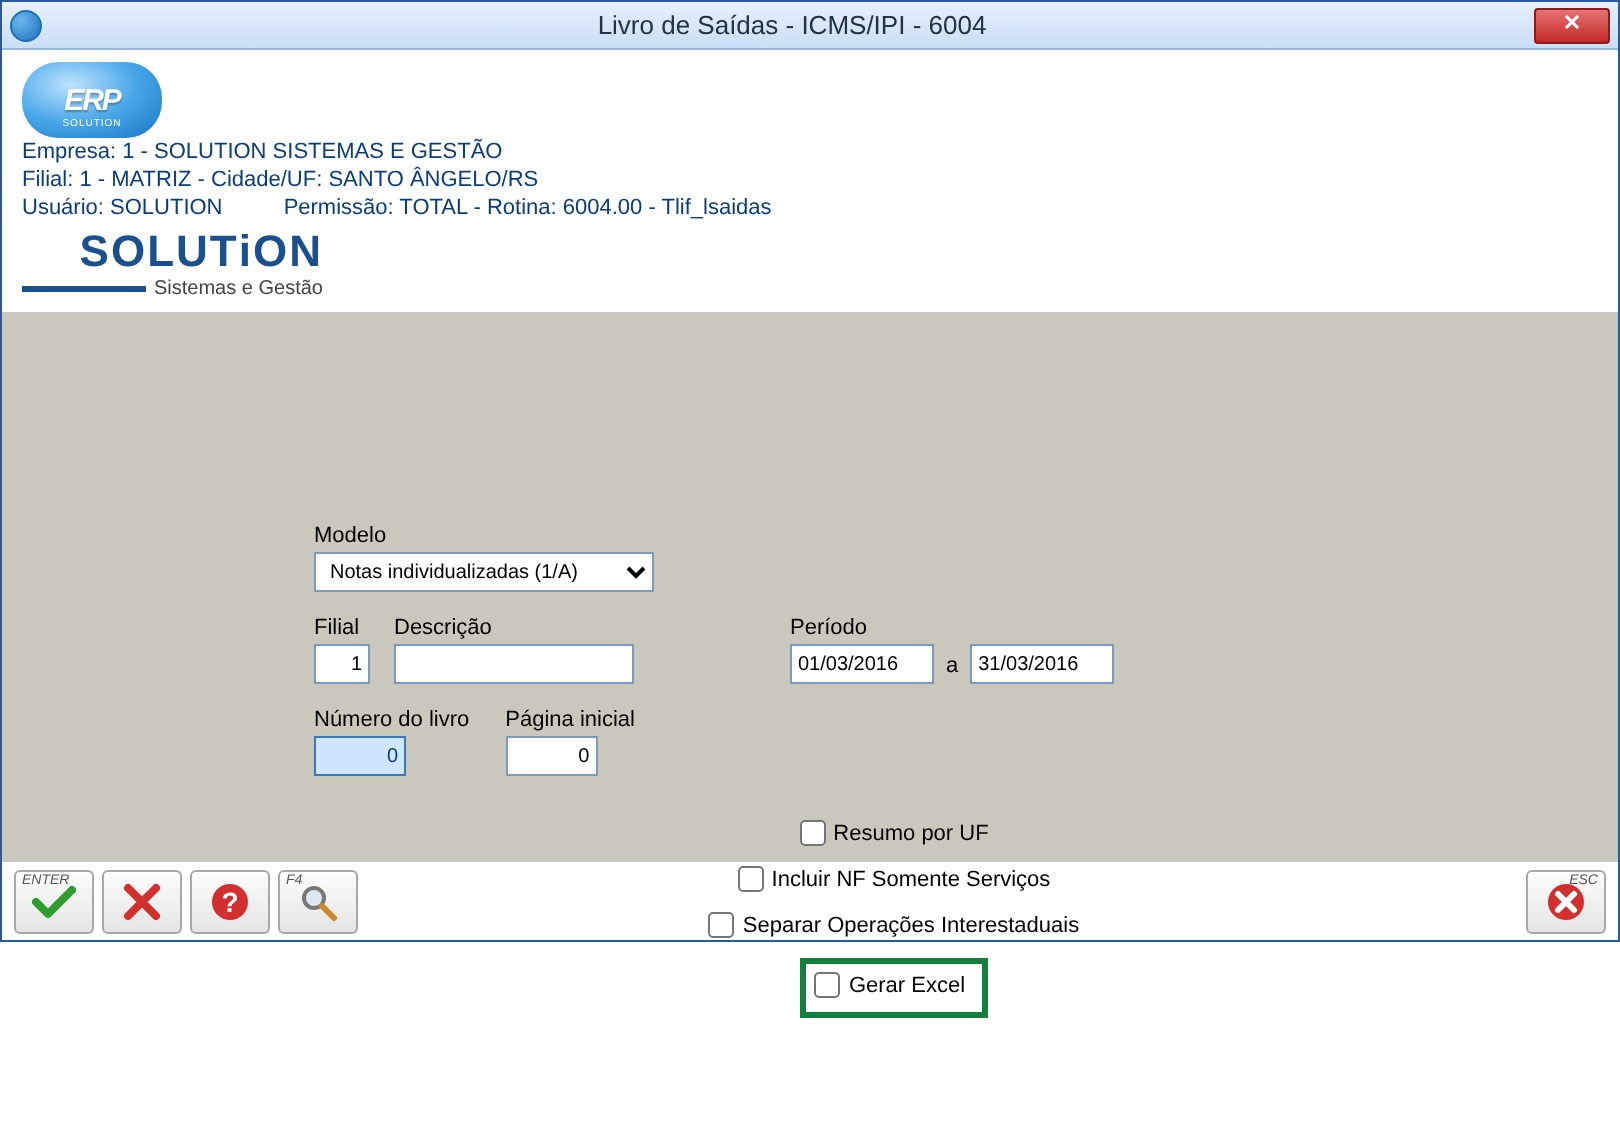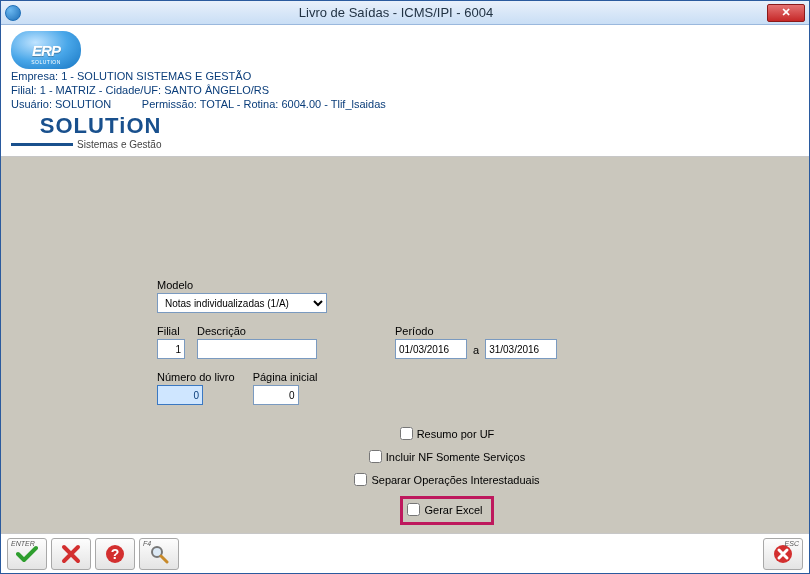--- a/index.html
+++ b/index.html
@@ -7,21 +7,21 @@
     margin: 0;
     font-family: Tahoma, Arial, sans-serif;
     font-size: 11px;
     background: #fff;
     width: 810px;
     height: 574px;
     overflow: hidden;
   }
   .window {
     width: 810px;
-    height: 574px;
+    height: 471px;
     border: 1px solid #2a5a9e;
     display: flex;
     flex-direction: column;
   }
   .titlebar {
     height: 24px;
     background: linear-gradient(#e8f0fb, #c9def5);
     border-bottom: 1px solid #9ab8dd;
     display: flex;
     align-items: center;
@@ -103,21 +103,21 @@
   }
   .workarea {
     flex: 1;
     background: #cac7bd;
     position: relative;
     padding: 0;
   }
   .form {
     position: absolute;
     left: 156px;
-    top: 122px;
+    top: 105px;
     width: 580px;
     color: #000;
   }
   .row { display: flex; align-items: flex-start; margin-bottom: 12px; }
   .col { display: flex; flex-direction: column; margin-right: 18px; }
   .lbl { font-size: 11px; margin-bottom: 2px; }
   select, input[type=text] {
     font-family: Tahoma, Arial, sans-serif;
     font-size: 10px;
     background: #fff;
@@ -137,21 +137,21 @@
     flex-direction: column;
   }
   .check {
     display: inline-flex;
     align-items: center;
     gap: 4px;
     font-size: 11px;
   }
   .check input { margin:0; width:13px;height:13px;}
   .highlight {
-    border: 3px solid #be185d;
+    border: 3px solid #15803d;
     padding: 4px 8px 4px 4px;
   }
   .footer {
     height: 40px;
     background: #fff;
     border-top: 1px solid #c7c7c7;
     display: flex;
     align-items: center;
     padding: 0 6px;
     gap: 4px;

